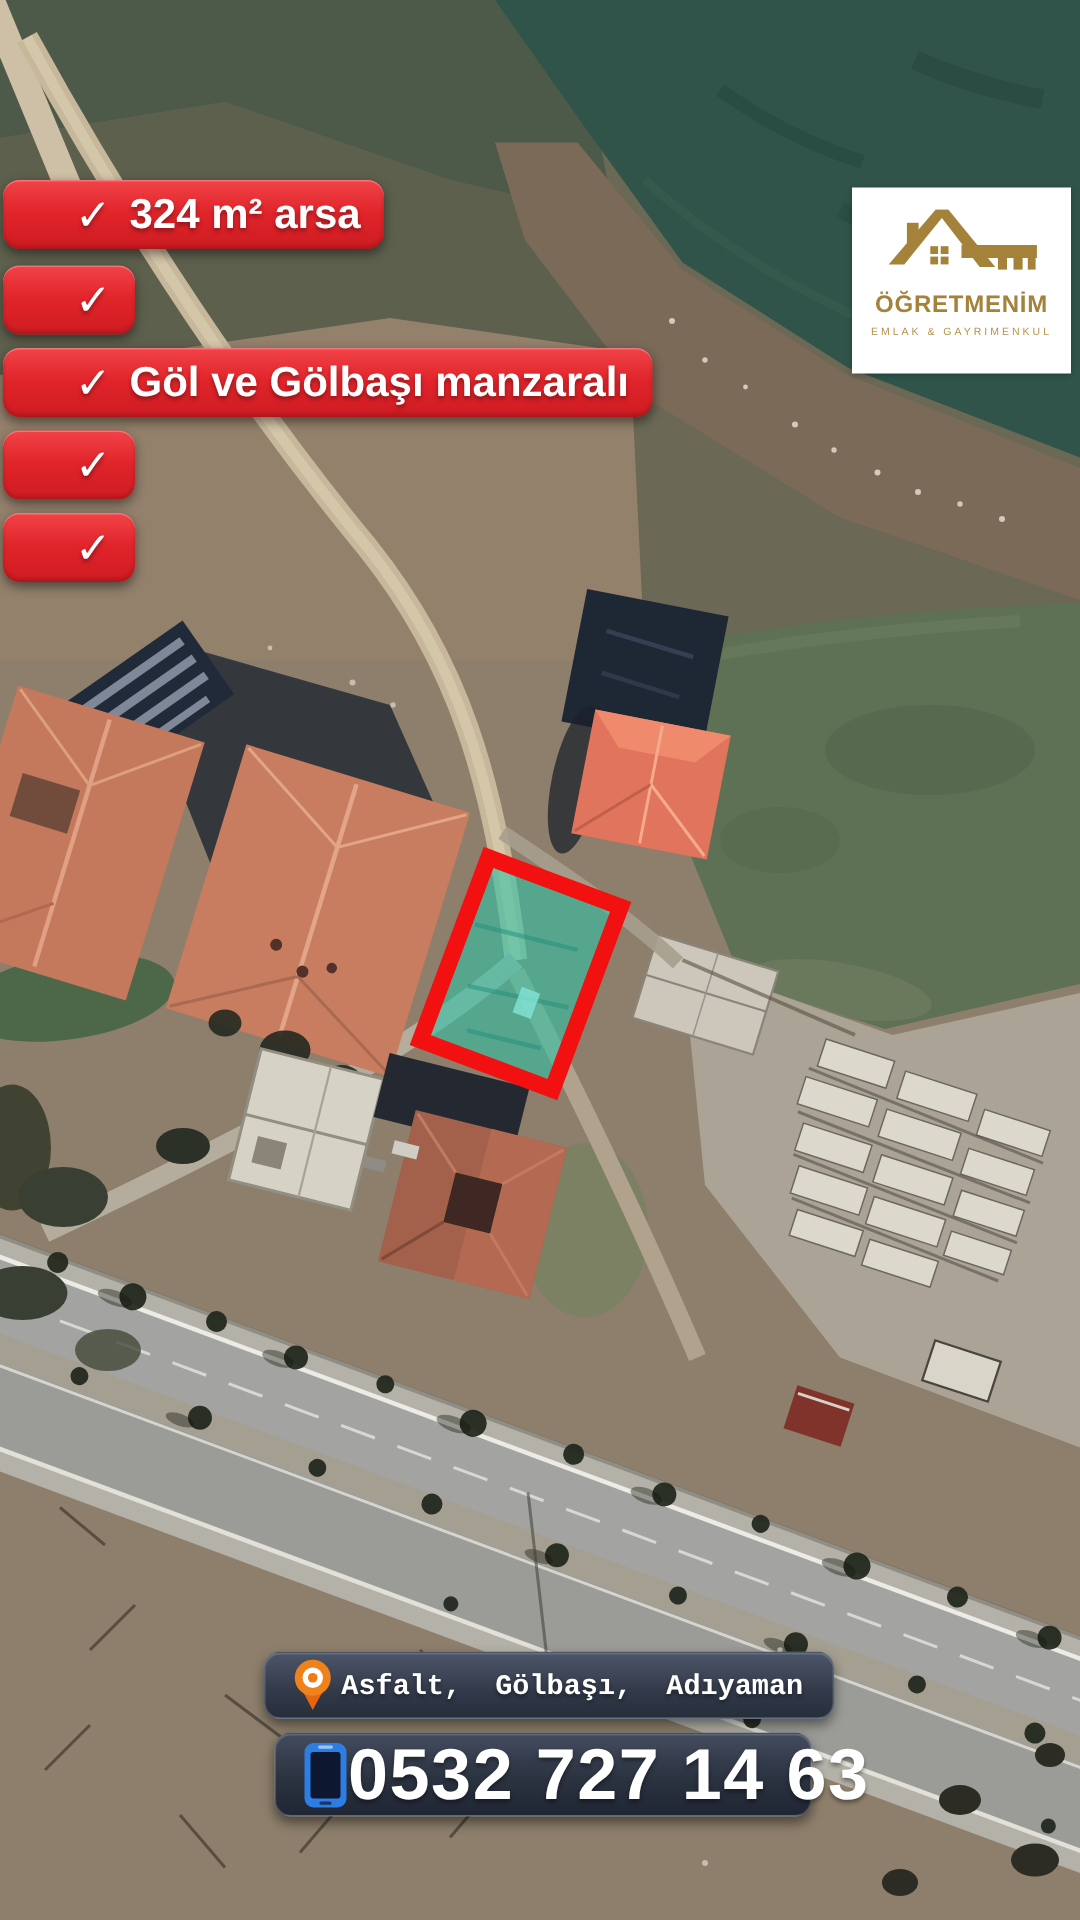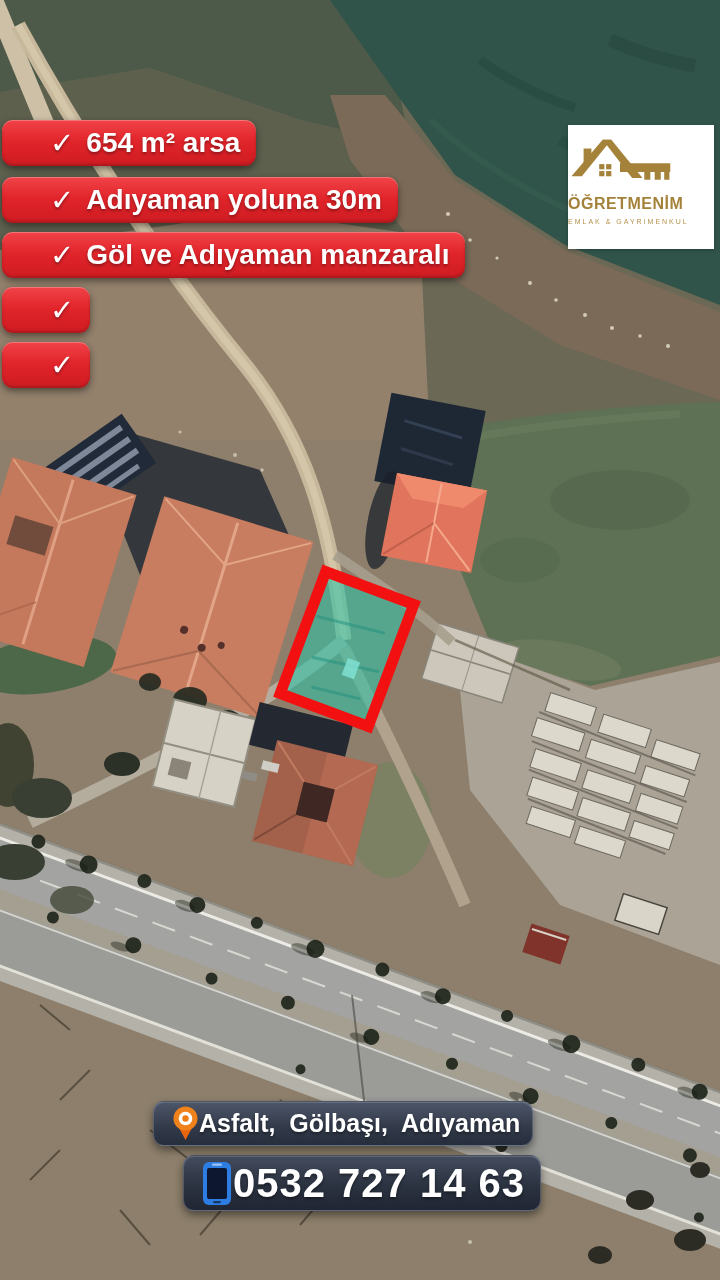--- a/index.html
+++ b/index.html
@@ -18,38 +18,38 @@
     background:linear-gradient(180deg,#f14348 0%,#e0242a 48%,#ce1c22 100%);
     box-shadow:0 3px 7px rgba(0,0,0,.45), inset 0 1px 0 rgba(255,255,255,.28), inset 0 -2px 3px rgba(0,0,0,.18);
     color:#fff;font-weight:bold;font-size:28px;white-space:pre;
     text-shadow:0 2px 3px rgba(0,0,0,.35);
   }
   .banner .chk{font-size:29px;font-weight:bold;}
 
   
   .logo-card{
     position:absolute;left:568px;top:125px;width:146px;height:124px;
-    background:#ffffff;display:flex;flex-direction:column;
+    background:#ffffff;display:flex;flex-direction:column;align-items:center;
     justify-content:flex-start;box-shadow:0 1px 4px rgba(0,0,0,.25);
   }
   .logo-card svg{margin-top:13px;}
   .logo-name{color:#a5823a;font-weight:bold;font-size:16px;letter-spacing:.5px;margin-top:3px;}
   .logo-sub{color:#b5924b;font-size:7px;letter-spacing:2px;margin-top:5px;}
 
   
   .bar{
     position:absolute;display:flex;align-items:center;
     border-radius:11px;color:#fff;font-weight:bold;
     background:linear-gradient(180deg,#4d5669 0%,#343c4c 55%,#262d3b 100%);
     border:1px solid rgba(150,160,180,.35);
     box-shadow:0 4px 8px rgba(0,0,0,.45), inset 0 1px 0 rgba(255,255,255,.15);
     text-shadow:0 2px 3px rgba(0,0,0,.4);
   }
-  .bar-location{left:153px;top:1101px;width:378px;height:43px;font-size:25px;}
-  .bar-phone{left:183px;top:1155px;width:356px;height:54px;font-size:40px;letter-spacing:1px;
+  .bar-location{left:176px;top:1101px;width:378px;height:43px;font-size:19px;font-family:Liberation Mono, monospace;}
+  .bar-phone{left:183px;top:1155px;width:356px;height:54px;font-size:48px;letter-spacing:1px;
     background:linear-gradient(180deg,#434c5e 0%,#2b3240 55%,#202633 100%);}
   .bar .bar-icon{margin-left:18px;display:flex;align-items:center;}
   .bar .bar-text{flex:1;text-align:center;white-space:pre;padding-right:14px;}
 </style>
 </head>
 <body>
 
 <div class="stage">
 
   <svg class="map-svg" viewBox="0 0 720 1280" aria-hidden="true">
@@ -304,29 +304,28 @@
         <circle cx="470" cy="1242" r="2"></circle>
         <circle cx="520" cy="1100" r="1.8"></circle>
       <circle cx="235" cy="455" r="2"></circle>
         <circle cx="262" cy="470" r="1.8"></circle>
         <circle cx="180" cy="432" r="1.6"></circle>
     </g>
   </svg>
 
   <div class="banner" style="top:120px">
     <span class="chk">✓</span>
-    <span>654 m² arsa</span>
+    <span>324 m² arsa</span>
   </div>
   <div class="banner" style="top:177px">
     <span class="chk">✓</span>
-    <span>Adıyaman yoluna 30m</span>
   </div>
   <div class="banner" style="top:232px">
     <span class="chk">✓</span>
-    <span>Göl ve Adıyaman manzaralı</span>
+    <span>Göl ve Gölbaşı manzaralı</span>
   </div>
   <div class="banner" style="top:287px">
     <span class="chk">✓</span>
   </div>
   <div class="banner" style="top:342px">
     <span class="chk">✓</span>
   </div>
 
   <div class="logo-card">
     <svg width="104" height="54" viewBox="0 0 120 62" aria-hidden="true">

